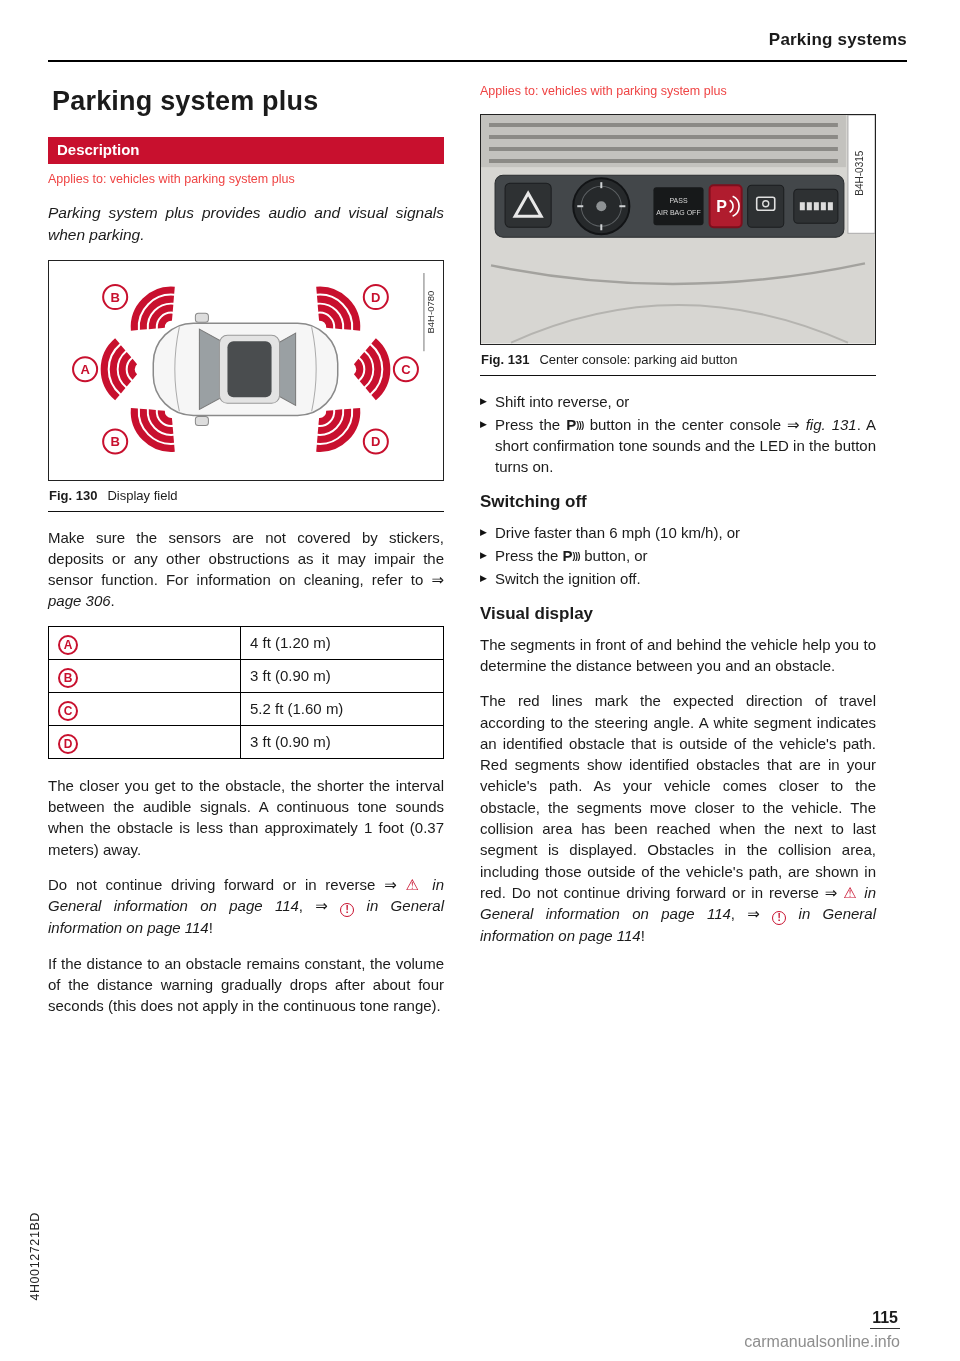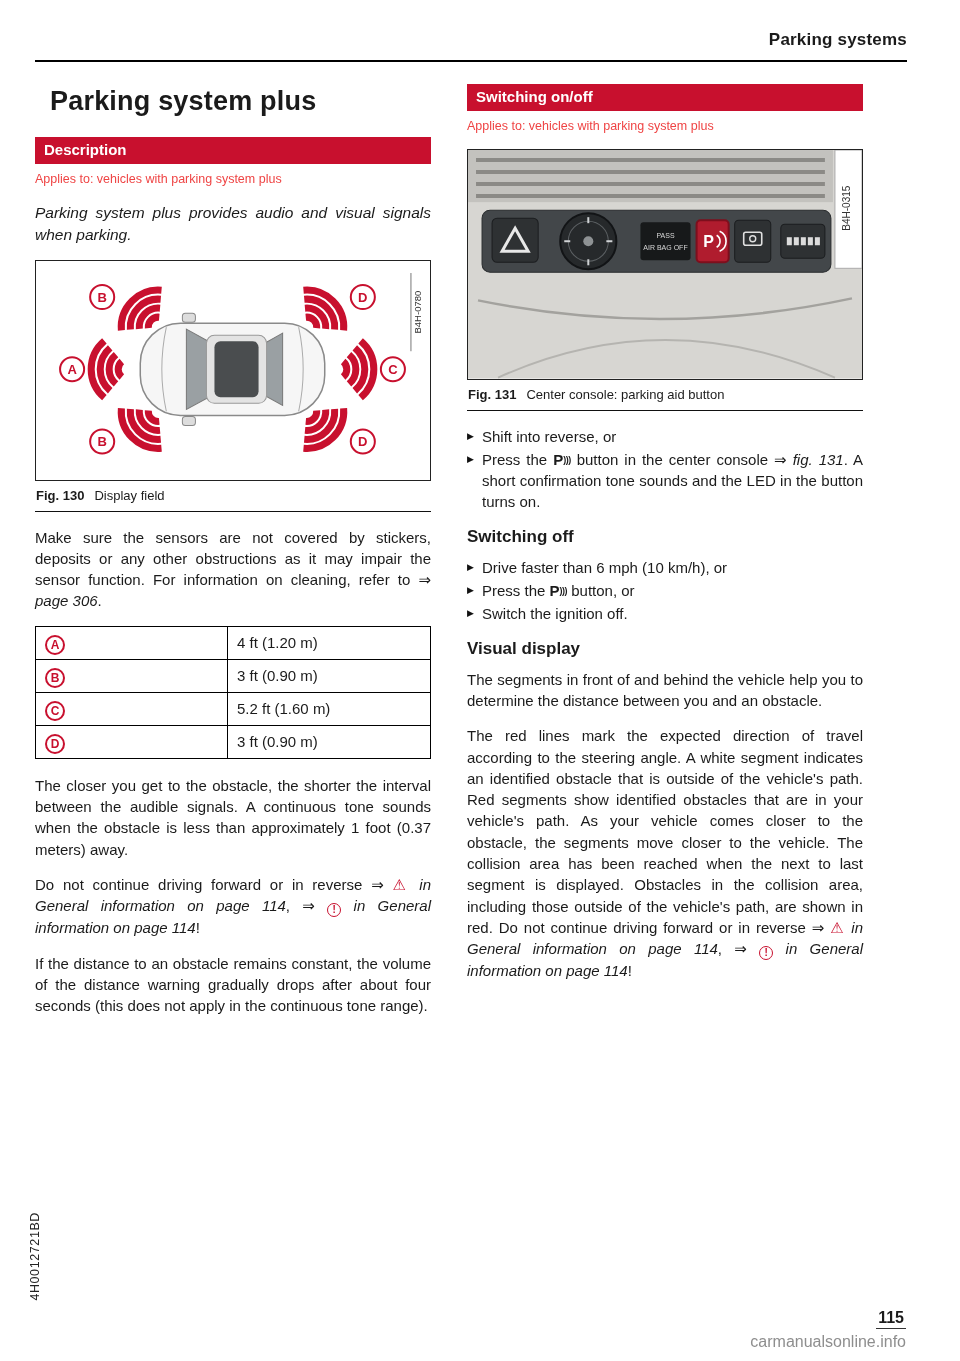--- a/index.html
+++ b/index.html
@@ -2,26 +2,26 @@
 <html><head>
 <meta charset="utf-8">
 <style>
   * { box-sizing: border-box; }
   body { margin: 0; background: #e9e9e9; }
   .page {
     width: 960px; height: 1361px; position: relative; margin: 0 auto;
     background: #fff; overflow: hidden;
     font-family: "Liberation Sans", sans-serif; color: #1b1b1b;
   }
-  .content { padding: 30px 53px 0 35px; }
+  .content { padding: 30px 53px 0 48px; }
   .page-header { text-align: right; border-bottom: 2px solid #000; padding-bottom: 10px; }
   .section-title { font-size: 17px; font-weight: bold; letter-spacing: .2px; }
   .columns { display: flex; gap: 36px; margin-top: 22px; }
   .col { width: 396px; flex: none; }
-  h1.title { font-size: 27px; font-weight: bold; margin: 2px 15px 20px; letter-spacing: .2px; }
+  h1.title { font-size: 27px; font-weight: bold; margin: 2px 4px 20px; letter-spacing: .2px; }
   .banner { background: #c8102e; color: #fff; font-weight: bold; font-size: 15px; padding: 4px 9px 6px; margin: 0 0 8px; }
   .applies { color: #ef4444; font-size: 12.5px; margin: 0 0 16px; }
   p { font-size: 15px; line-height: 1.42; margin: 0 0 14px; text-align: justify; }
   p.intro { font-style: italic; font-size: 15.5px; }
   figure { margin: 0 0 15px; }
   .fig-frame { border: 1.2px solid #222; background: #fff; position: relative; }
   .fig-frame svg { display: block; width: 100%; }
   figcaption { font-size: 13px; padding: 7px 1px 8px; border-bottom: 1.2px solid #111; }
   .fig-label { font-weight: bold; margin-right: 10px; }
   .dist-table { border-collapse: collapse; width: 100%; margin: 2px 0 16px; }
@@ -44,21 +44,21 @@
   .seg-circ {
     display: inline-block; width: 14px; height: 14px; line-height: 11px;
     border: 1.5px solid #c8102e; border-radius: 50%; color: #c8102e;
     font-size: 10px; font-weight: bold; text-align: center; vertical-align: -2px;
   }
   .doc-code {
     position: absolute; left: 28px; bottom: 60px;
     writing-mode: vertical-rl; transform: rotate(180deg);
     font-size: 12.5px; color: #222; letter-spacing: .6px;
   }
-  .page-foot { position: absolute; right: 54px; bottom: 10px; text-align: right; }
+  .page-foot { position: absolute; right: 60px; bottom: 10px; text-align: right; }
   .page-num { font-size: 16px; font-weight: bold; display: inline-block; border-bottom: 1.5px solid #333; padding: 0 2px 1px; }
   .watermark { font-size: 16px; color: #8e8e8e; margin-top: 4px; }
   svg text { font-family: "Liberation Sans", sans-serif; }
 </style>
 </head>
 <body>
 
 <div class="page">
   <div class="content">
 
@@ -151,21 +151,20 @@
             </tr>
           </tbody>
         </table>
 
         <p>The closer you get to the obstacle, the shorter the interval between the audible signals. A continuous tone sounds when the obstacle is less than approximately 1 foot (0.37 meters) away.</p>
         <p><span>Do not continue driving forward or in reverse </span><span>⇒ </span><span class="seg-warn">⚠</span><span> </span><span class="seg-i">in General information on page 114</span><span>, </span><span>⇒ </span><span class="seg-circ">!</span><span> </span><span class="seg-i">in General information on page 114</span><span>!</span></p>
         <p>If the distance to an obstacle remains constant, the volume of the distance warning gradually drops after about four seconds (this does not apply in the continuous tone range).</p>
       </div>
 
       <div class="col">
-        <div class="banner">Switching on/off</div>
         <div class="applies">Applies to: vehicles with parking system plus</div>
 
         <figure id="fig131">
           <div class="fig-frame">
             <svg viewBox="0 0 393 228" role="img">
               <rect width="393" height="228" fill="#d7d6d2"></rect>
               <rect x="0" y="0" width="364" height="52" fill="#c3c2be"></rect>
               <g stroke="#8b8a86" stroke-width="4">
                 <line x1="8" y1="10" x2="356" y2="10"></line>
                 <line x1="8" y1="22" x2="356" y2="22"></line>

